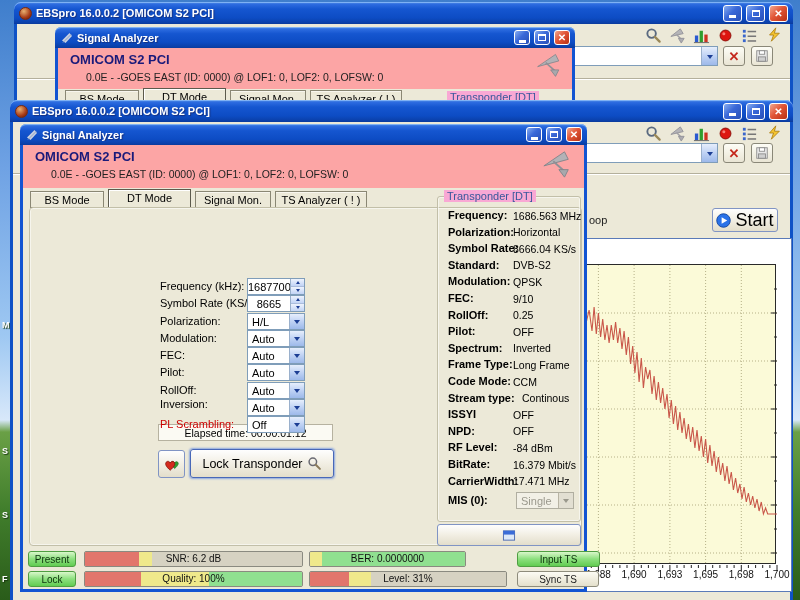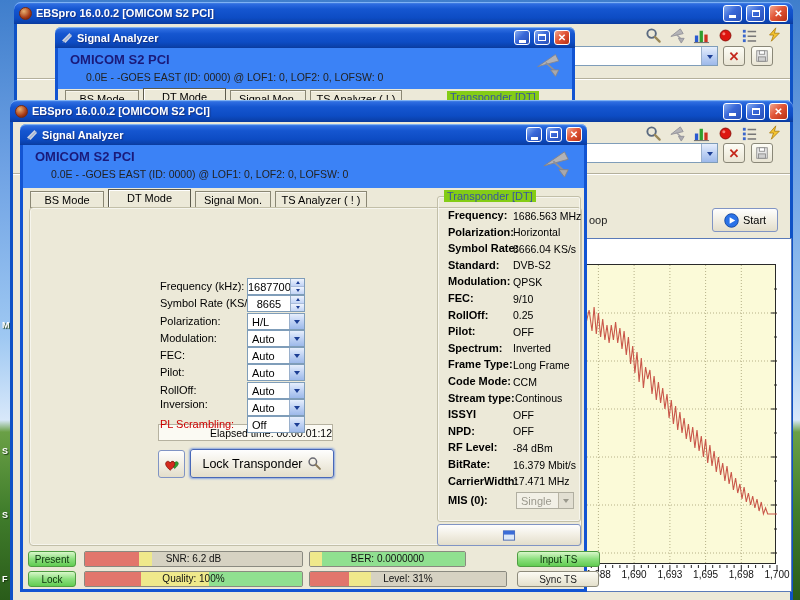--- a/index.html
+++ b/index.html
@@ -40,21 +40,21 @@
   .combo .cval{flex:1;font-size:11px;padding:3px 3px;overflow:hidden;white-space:nowrap}
   .combo .cbtn{width:16px;background:linear-gradient(180deg,#e6eefc,#bfd2f4 50%,#9db9ea);
     border-left:1px solid #9ab0cc;display:flex;align-items:center;justify-content:center}
   .tri-d{width:0;height:0;border:3.5px solid transparent;border-top:4.5px solid #1c3e94;margin-top:4px}
   .sq-btn{position:absolute;width:22px;height:20px;border:1px solid #8a8878;border-radius:3px;
     background:linear-gradient(180deg,#fdfdf6,#e9e5d4);display:flex;align-items:center;justify-content:center}
   .sep{position:absolute;left:0;right:0;height:2px;border-top:1px solid #b4b09c;border-bottom:1px solid #fff}
 
   
   .dlg-body{border:3px solid #1254d2;border-top:none;background:#ece9d8}
-  .dlg-head{height:43px;background:#3b82f6;position:relative}
+  .dlg-head{height:43px;background:#fca5a5;position:relative}
   .dlg-head.sm3{height:41px}
   .dev-name{position:absolute;left:12px;top:4px;font-size:13px;font-weight:bold;color:#1a1a7a}
   .dev-info{position:absolute;left:28px;top:23px;font-size:10.5px;color:#222;white-space:nowrap}
   .sat-ico{position:absolute}
   .dlg-main{position:relative}
 
   
   .tab{position:absolute;height:17px;line-height:16px;text-align:center;font-size:11px;
     background:#ece9d8;border:1px solid #8a8774;color:#000;box-shadow:inset 0 1px 0 #f8f6ee}
   .tab.active{height:19px;margin-top:-2px;border-color:#5c5a4c;font-weight:normal;
@@ -67,28 +67,28 @@
   .cval2{flex:1;font-size:11px;padding:2px 4px;overflow:hidden}
   .sbtns{width:14px;display:flex;flex-direction:column;border-left:1px solid #9ab0cc}
   .sbtn{flex:1;background:linear-gradient(180deg,#eef3fd,#c2d4f6);display:flex;align-items:center;justify-content:center}
   .sbtn+.sbtn{border-top:1px solid #aabcdc}
   .tri-u2{width:0;height:0;border:2.5px solid transparent;border-bottom:3.5px solid #1c3e94;margin-bottom:2px}
   .tri-d2{width:0;height:0;border:2.5px solid transparent;border-top:3.5px solid #1c3e94;margin-top:2px}
   .fcbtn{width:15px;background:linear-gradient(180deg,#e6eefc,#bfd2f4 50%,#9db9ea);
     border-left:1px solid #9ab0cc;display:flex;align-items:center;justify-content:center}
 
   .panel-sunken{position:absolute;background:#fbfaf3;border:1px solid #b6b2a0;font-size:10.5px;
-    text-align:right;padding-top:2px}
+    text-align:center;padding-top:2px}
   .xp-btn{position:absolute;background:linear-gradient(180deg,#fefefe,#f3f0e6 45%,#e3decb);
     border:1px solid #8094c4;border-radius:3px;display:flex;align-items:center;justify-content:center;gap:4px}
   .xp-btn.focus{border:1px solid #4868b8;box-shadow:0 0 2px 1px #8aa6e0}
 
   
   .gbox{position:absolute;border:1px solid #c2bfa8;border-radius:4px;box-shadow:inset 0 0 0 1px rgba(255,255,255,.55)}
-  .gbox-label{position:absolute;top:-7px;left:6px;background:#84cc16;padding:0 3px;font-size:11px;color:#39579b;white-space:nowrap}
+  .gbox-label{position:absolute;top:-7px;left:6px;background:#f9a8d4;padding:0 3px;font-size:11px;color:#39579b;white-space:nowrap}
   .tlabel{position:absolute;font-size:11px;font-weight:bold;white-space:nowrap}
   .tvalue{position:absolute;font-size:10.5px;white-space:nowrap}
   .fctl.disabled{background:#f2f0e6;border-color:#b0aea0;color:#9a988c}
   .fctl.disabled .cval2{color:#9a988c}
   .fctl.disabled .fcbtn{background:#e2dfd2;border-left-color:#b8b4a4}
   .fctl.disabled .tri-d{border-top-color:#9a988c}
 
   
   .badge{position:absolute;height:16px;border-radius:3px;font-size:10px;display:flex;
     align-items:center;justify-content:center;color:#0d320d}
@@ -98,21 +98,21 @@
   .bar .segs{position:absolute;inset:0;display:flex}
   .bar .seg{height:100%}
   .bar .btxt{position:absolute;inset:0;text-align:center;font-size:10px;line-height:14px;color:#111}
 
   
   .chart-widget{position:absolute;background:#fff;border:1px solid #5a7ab8}
   .plot{position:absolute;border:1px solid #2a2a2a;background:#fbfad8}
   .plot svg{position:absolute;left:0;top:0;overflow:visible}
   .xlab{position:absolute;top:304px;font-size:10px;color:#111;transform:translateX(-50%);white-space:nowrap}
 
-  .start-btn{font-size:11px}
+  .start-btn{font-size:18px}
   .loop-frag{position:absolute;font-size:11px;color:#222}
 </style>
 </head>
 <body>
 
 <div id="screen">
 
   <div class="desktop">
     <span class="desk-frag" style="left:2px;top:320px">M</span>
     <span class="desk-frag" style="left:2px;top:446px">S</span>
@@ -470,21 +470,21 @@
                 <span class="tvalue" style="left:75px;top:112.10000000000001px">0.25</span>
                 <span class="tlabel" style="left:10px;top:128.20000000000002px">Pilot:</span>
                 <span class="tvalue" style="left:75px;top:128.70000000000002px">OFF</span>
                 <span class="tlabel" style="left:10px;top:144.8px">Spectrum:</span>
                 <span class="tvalue" style="left:75px;top:145.3px">Inverted</span>
                 <span class="tlabel" style="left:10px;top:161.4px">Frame Type:</span>
                 <span class="tvalue" style="left:75px;top:161.9px">Long Frame</span>
                 <span class="tlabel" style="left:10px;top:178px">Code Mode:</span>
                 <span class="tvalue" style="left:75px;top:178.5px">CCM</span>
                 <span class="tlabel" style="left:10px;top:194.60000000000002px">Stream type:</span>
-                <span class="tvalue" style="left:77px;top:195.10000000000002px">Continous</span>
+                <span class="tvalue" style="left:84px;top:195.10000000000002px">Continous</span>
                 <span class="tlabel" style="left:10px;top:211.20000000000002px">ISSYI</span>
                 <span class="tvalue" style="left:75px;top:211.70000000000002px">OFF</span>
                 <span class="tlabel" style="left:10px;top:227.8px">NPD:</span>
                 <span class="tvalue" style="left:75px;top:228.3px">OFF</span>
                 <span class="tlabel" style="left:10px;top:244.40000000000003px">RF Level:</span>
                 <span class="tvalue" style="left:75px;top:244.90000000000003px">-84 dBm</span>
                 <span class="tlabel" style="left:10px;top:261px">BitRate:</span>
                 <span class="tvalue" style="left:75px;top:261.5px">16.379 Mbit/s</span>
                 <span class="tlabel" style="left:10px;top:277.6px">CarrierWidth:</span>
                 <span class="tvalue" style="left:75px;top:278.1px">17.471 MHz</span>

